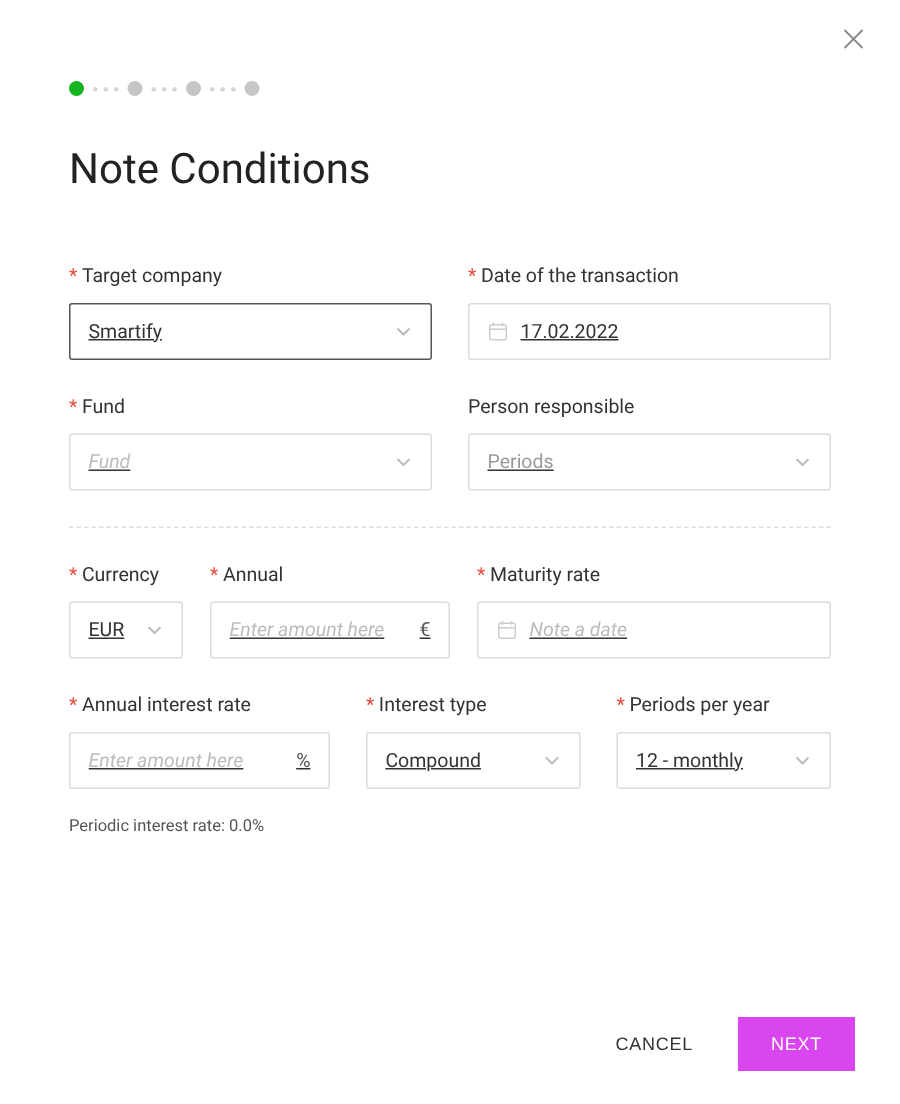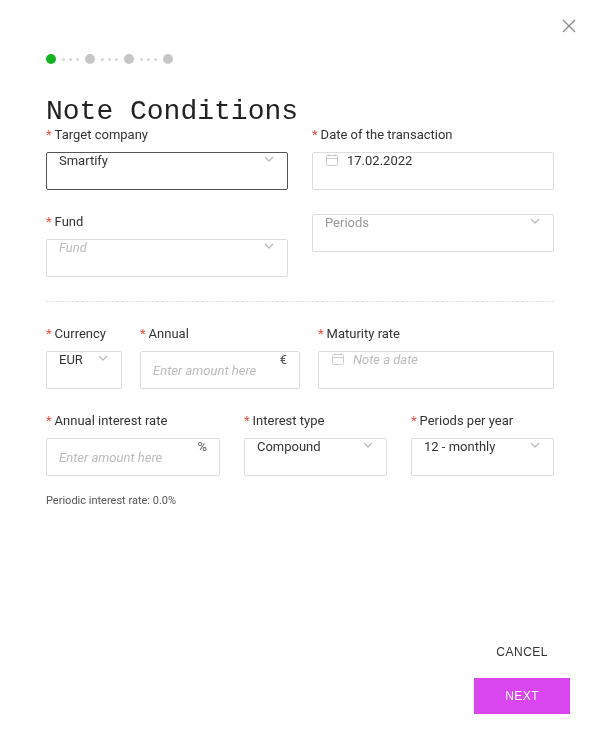--- a/index.html
+++ b/index.html
@@ -44,21 +44,21 @@
     .step-gap span {
       width: 3px;
       height: 3px;
       border-radius: 50%;
       background: #d6d6d6;
     }
     h1.page-title {
       font-size: 28px;
       font-weight: 400;
       color: #222;
-      font-family: Liberation Mono, monospace;
+      margin-bottom: 48px;
     }
     .row {
       display: flex;
       gap: 24px;
       margin-bottom: 24px;
     }
     .field {
       display: flex;
       flex-direction: column;
       gap: 10px;
@@ -70,24 +70,26 @@
       display: flex;
       align-items: baseline;
       gap: 3px;
     }
     .req { color: #e74c3c; }
     .input, .select {
       height: 38px;
       border: 1px solid #dcdcdc;
       border-radius: 2px;
       display: flex;
+      align-items: center;
       padding: 0 12px;
       font-size: 13px;
       background: #fff;
       position: relative;
+      text-decoration: underline;
     }
     .select.focused {
       border-color: #555;
     }
     .select .value {
       flex: 1;
       color: #333;
     }
     .select .placeholder {
       flex: 1;
@@ -149,21 +151,20 @@
       font-size: 11px;
       color: #555;
       margin-bottom: 16px;
     }
     .footer {
       position: absolute;
       bottom: 22px;
       right: 30px;
       display: flex;
       gap: 8px;
-      flex-direction: column;
     }
     .btn {
       height: 36px;
       padding: 0 22px;
       font-size: 12px;
       letter-spacing: 0.5px;
       border: none;
       cursor: pointer;
       display: flex;
       align-items: center;
@@ -249,20 +250,23 @@
         <span>Fund</span>
       </div>
     <div class="select">
       <span class="placeholder">Fund</span>
       <svg class="chevron" viewBox="0 0 12 12">
           <path d="M2 4 L6 8 L10 4" stroke="currentColor" stroke-width="1.3" fill="none"></path>
         </svg>
     </div>
   </div>
   <div class="field flex1">
+    <div class="label">
+        <span>Person responsible</span>
+      </div>
     <div class="select">
       <span class="placeholder" style="font-style:normal;color:#999">Periods</span>
       <svg class="chevron" viewBox="0 0 12 12">
           <path d="M2 4 L6 8 L10 4" stroke="currentColor" stroke-width="1.3" fill="none"></path>
         </svg>
     </div>
   </div>
 </div>
 
 <hr class="divider">

